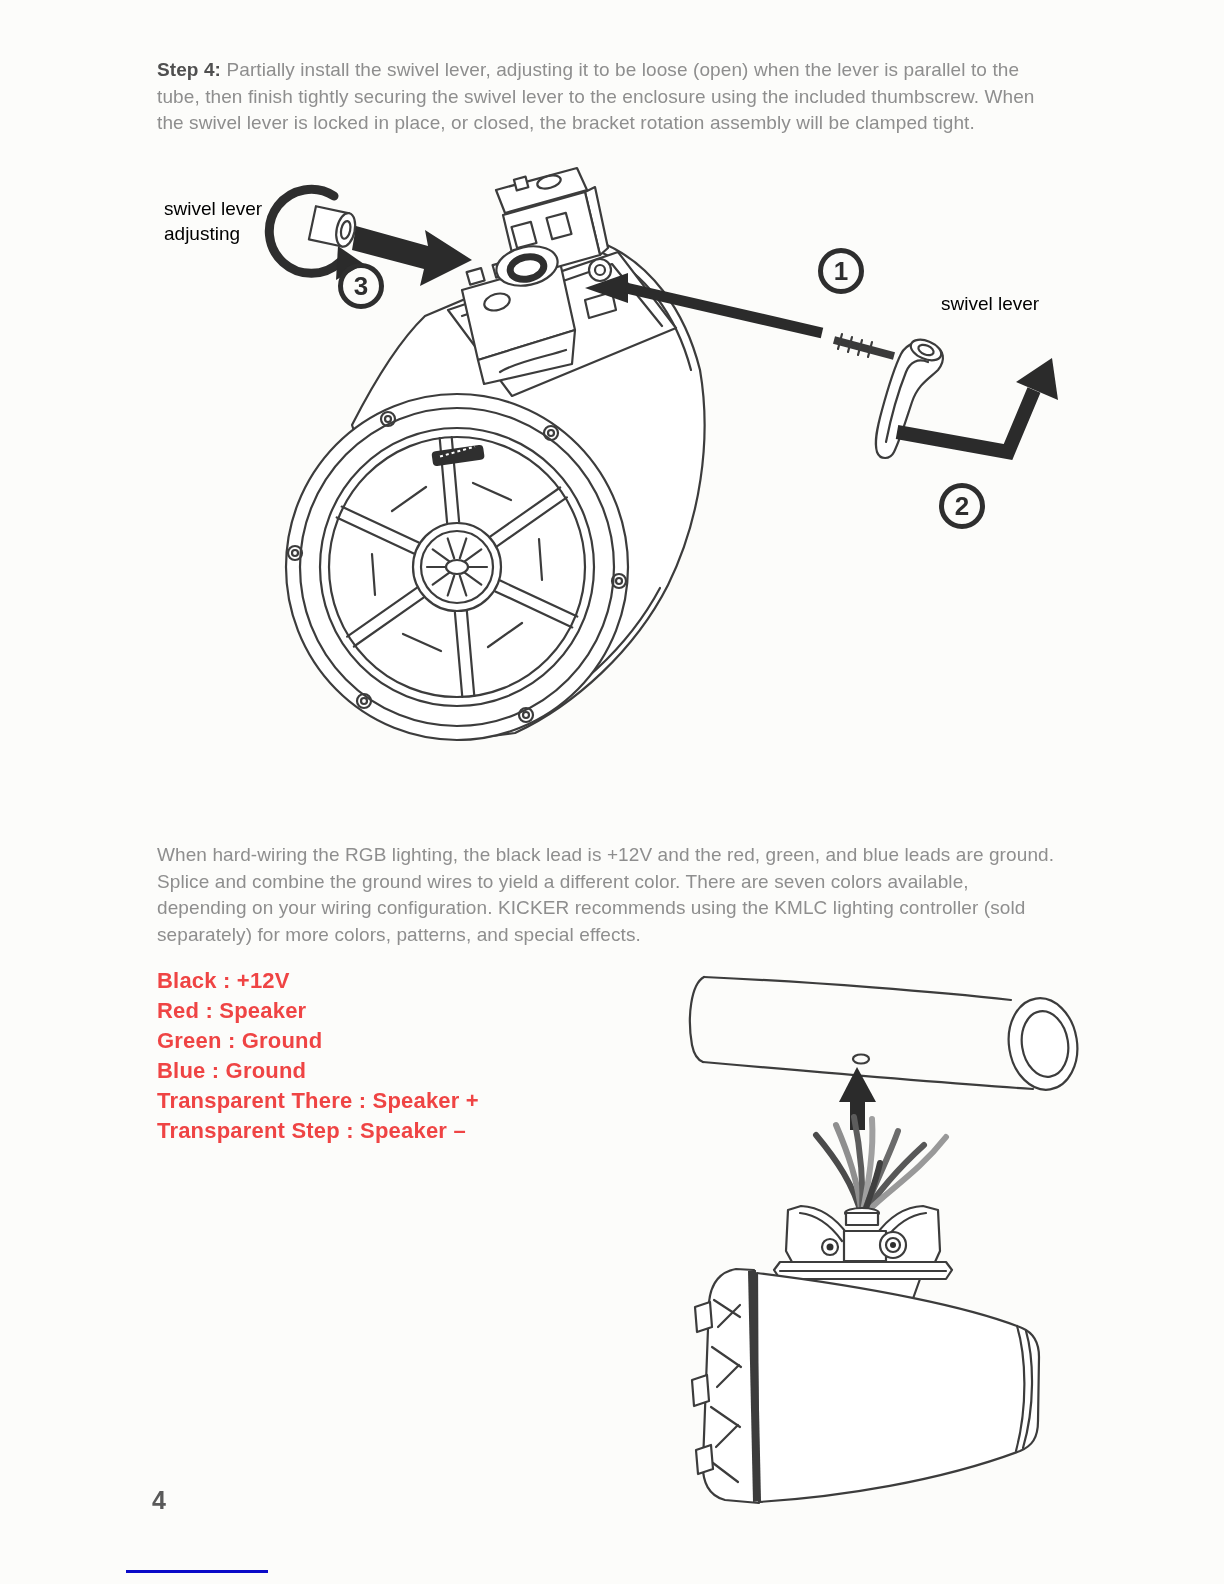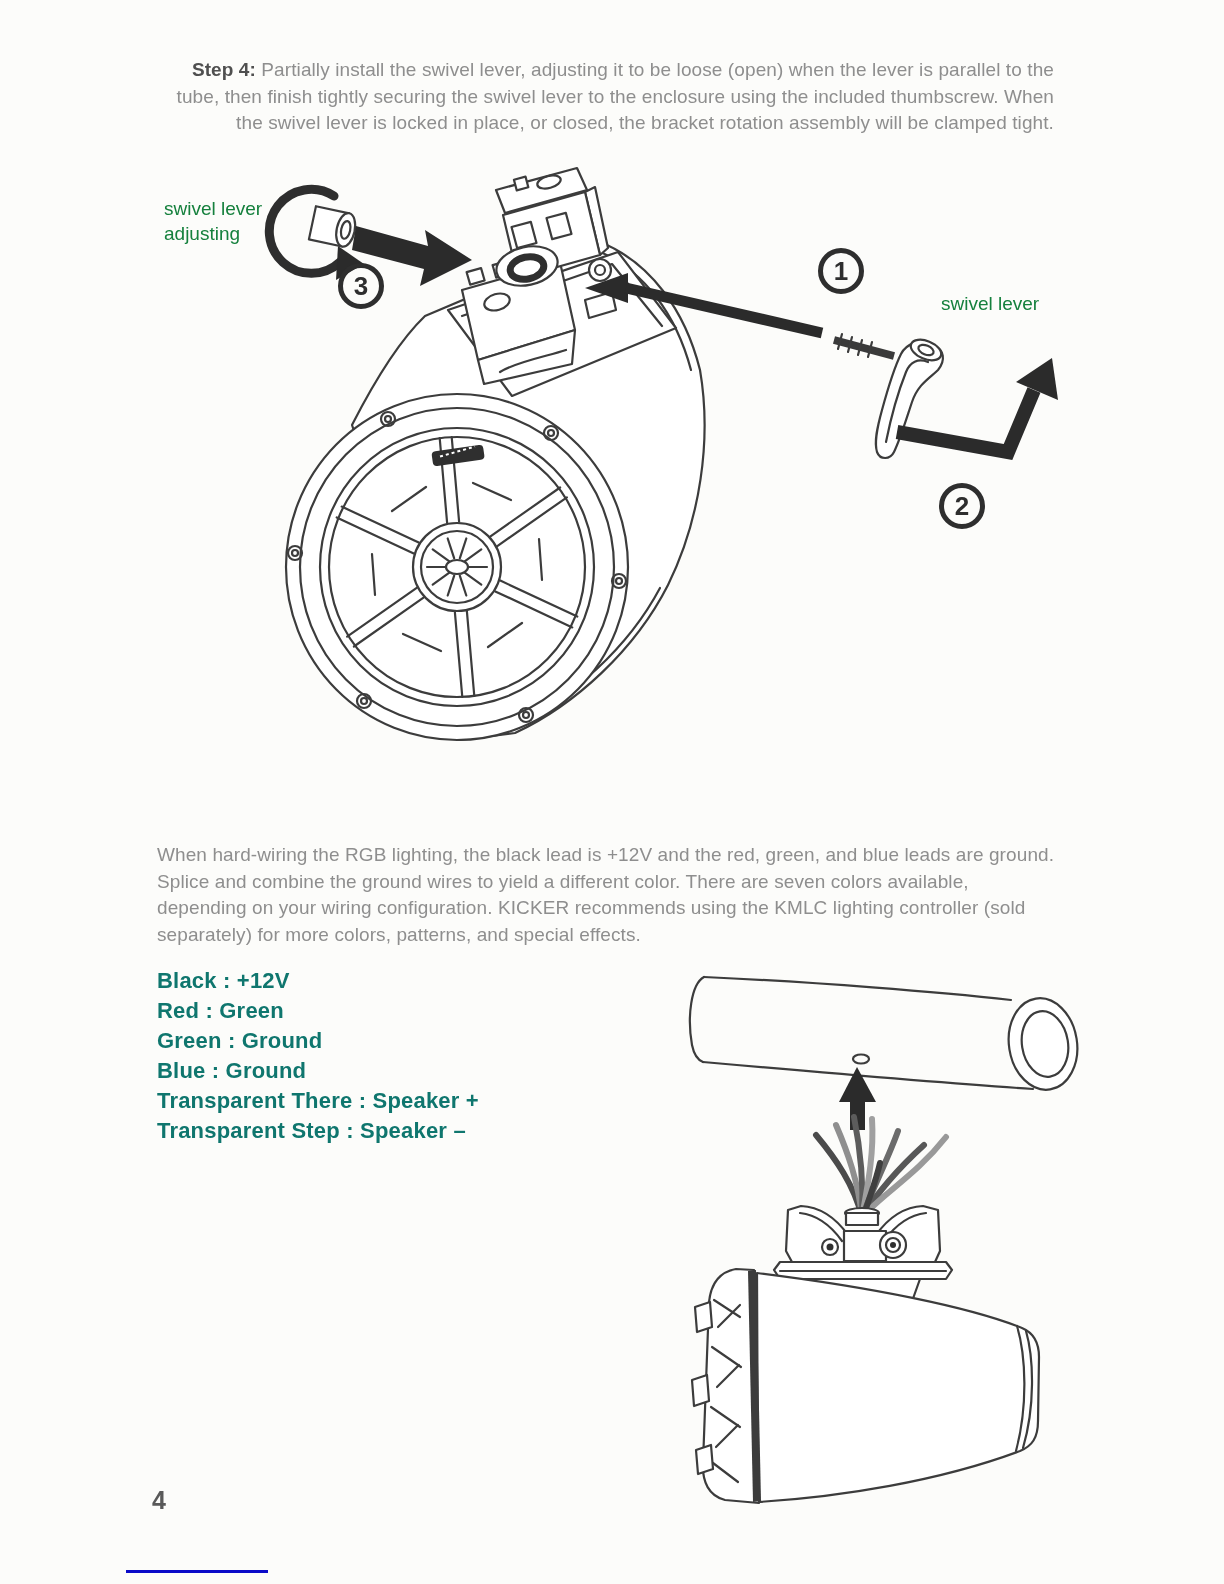--- a/index.html
+++ b/index.html
@@ -3,41 +3,41 @@
 <meta charset="utf-8">
 <style>
   html,body{margin:0;padding:0;background:#e8e8e6;}
   .page{
     position:relative;width:1224px;height:1584px;margin:0 auto;
     background:#fcfcfa;overflow:hidden;
     font-family:"Liberation Sans","DejaVu Sans",sans-serif;
   }
   .para{position:absolute;font-size:19px;line-height:26.5px;color:#8e8e8e;letter-spacing:.1px;}
   .para .lead{font-weight:bold;color:#4f4f4f;}
-  .illu-label{position:absolute;font-size:19px;line-height:25px;color:#15803d;}
+  .illu-label{position:absolute;font-size:19px;line-height:25px;color:#000000;}
   .badge{
     position:absolute;width:46px;height:46px;border:5px solid #2e2e2e;border-radius:50%;
     box-sizing:border-box;display:flex;align-items:center;justify-content:center;
     font-size:26px;font-weight:bold;color:#2e2e2e;background:transparent;
   }
   .legend{position:absolute;left:157px;top:966px;}
-  .legend-line{font-size:22px;font-weight:bold;color:#0f766e;line-height:30px;letter-spacing:.2px;}
+  .legend-line{font-size:22px;font-weight:bold;color:#ef4444;line-height:30px;letter-spacing:.2px;}
   .page-num{position:absolute;left:152px;top:1486px;font-size:25px;font-weight:bold;color:#595959;}
   .blue-line{position:absolute;left:126px;top:1570px;width:142px;height:3px;background:#0b0bc8;}
   svg{position:absolute;pointer-events:none;}
   .ln{fill:none;stroke:#3c3c3c;stroke-width:2.2;stroke-linecap:round;stroke-linejoin:round;}
   .fw{fill:#ffffff;stroke:#3c3c3c;stroke-width:2.2;stroke-linejoin:round;}
   .dk{fill:#2b2b2b;stroke:none;}
 </style>
 </head>
 <body>
 
 <div class="page">
 
-  <div class="para" style="left:157px;top:57px;width:897px;text-align:right;">
+  <div class="para" style="left:157px;top:57px;width:897px;">
     <span class="lead">Step 4:</span>
     <span>Partially install the swivel lever, adjusting it to be loose (open) when the lever is parallel to the tube, then finish tightly securing the swivel lever to the enclosure using the included thumbscrew. When the swivel lever is locked in place, or closed, the bracket rotation assembly will be clamped tight.</span>
   </div>
 
   <svg width="1224" height="622" viewBox="0 0 1224 622" style="left:0;top:130px;">
 
     <g>
       <path class="fw" d="M 352,295 C 375,250 400,210 425,186 L 600,112 C 650,132 685,180 700,240 C 712,310 700,390 668,455 C 635,520 575,575 515,603 L 460,610 Z"></path>
       <path class="ln" d="M 596,120 C 644,140 676,184 691,240" stroke-width="1.8"></path>
       <path class="ln" d="M 660,458 C 628,518 572,568 516,594" stroke-width="1.8"></path>
@@ -148,21 +148,21 @@
   </div>
   <div class="badge" style="left:338px;top:263px;">
     <span>3</span>
   </div>
 
 
   <div class="para" style="left:157px;top:842px;width:905px;">When hard-wiring the RGB lighting, the black lead is +12V and the red, green, and blue leads are ground. Splice and combine the ground wires to yield a different color. There are seven colors available, depending on your wiring configuration. KICKER recommends using the KMLC lighting controller (sold separately) for more colors, patterns, and special effects.</div>
 
   <div class="legend">
     <div class="legend-line">Black : +12V</div>
-    <div class="legend-line">Red : Green</div>
+    <div class="legend-line">Red : Speaker</div>
     <div class="legend-line">Green : Ground</div>
     <div class="legend-line">Blue : Ground</div>
     <div class="legend-line">Transparent There : Speaker +</div>
     <div class="legend-line">Transparent Step : Speaker –</div>
   </div>
 
   <svg width="560" height="625" viewBox="0 0 560 625" style="left:640px;top:955px;">
 
     <g>
       <path class="ln" d="M 64,22 C 51,29 47,62 52,90 C 54,100 58,105 63,107"></path>

